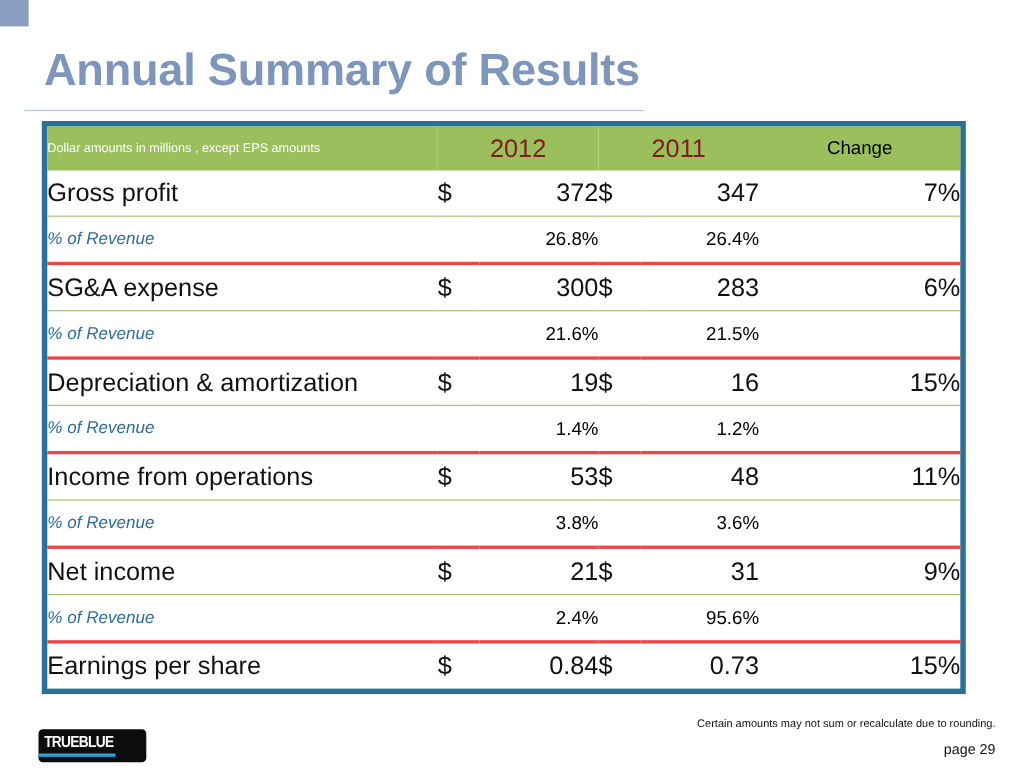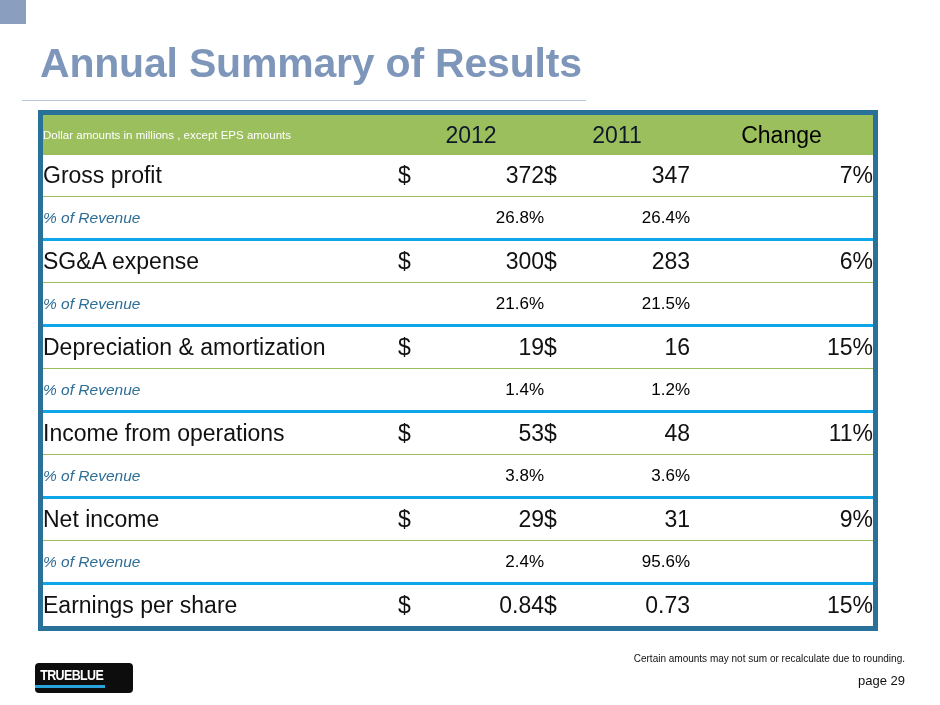--- a/index.html
+++ b/index.html
@@ -76,48 +76,48 @@
     height: 40px;
     vertical-align: middle;
   }
   .head-note {
     color: #ffffff;
     font-size: 11.5px;
     padding-left: 12px;
     white-space: nowrap;
   }
   .head-year {
-    color: #0f172a;
+    color: #7f1d1d;
     font-size: 23px;
     text-align: center;
     white-space: nowrap;
   }
   .head-change {
     color: #000000;
-    font-size: 23px;
+    font-size: 17px;
     text-align: center;
     padding-right: 14px;
     white-space: nowrap;
   }
 
   
   tr.main-row td {
     height: 41px;
     vertical-align: middle;
     padding: 0;
     border-bottom: 1.6px solid #9cbf5e;
   }
   tr.sub-row td {
     height: 41px;
     vertical-align: middle;
     padding: 0;
     border-bottom: 1.6px solid #9cbf5e;
   }
   tr.group-end td {
-    border-bottom: 3px solid #0ea5e9;
+    border-bottom: 3px solid #ef4444;
   }
   tr.last-row td {
     border-bottom: none;
   }
 
   .cell-label {
     font-size: 23px;
     color: #111111;
     padding-left: 14px;
     white-space: nowrap;
@@ -299,21 +299,21 @@
         <td class="cell-empty"></td>
         <td class="cell-subval">3.8%</td>
         <td class="cell-empty"></td>
         <td class="cell-subval">3.6%</td>
         <td class="cell-chg"></td>
       </tr>
 
       <tr class="main-row">
         <td class="cell-label">Net income</td>
         <td class="cell-cur">$</td>
-        <td class="cell-val">29</td>
+        <td class="cell-val">21</td>
         <td class="cell-cur">$</td>
         <td class="cell-val">31</td>
         <td class="cell-chg">9%</td>
       </tr>
       <tr class="sub-row group-end">
         <td class="cell-sublabel">% of Revenue</td>
         <td class="cell-empty"></td>
         <td class="cell-subval">2.4%</td>
         <td class="cell-empty"></td>
         <td class="cell-subval">95.6%</td>

